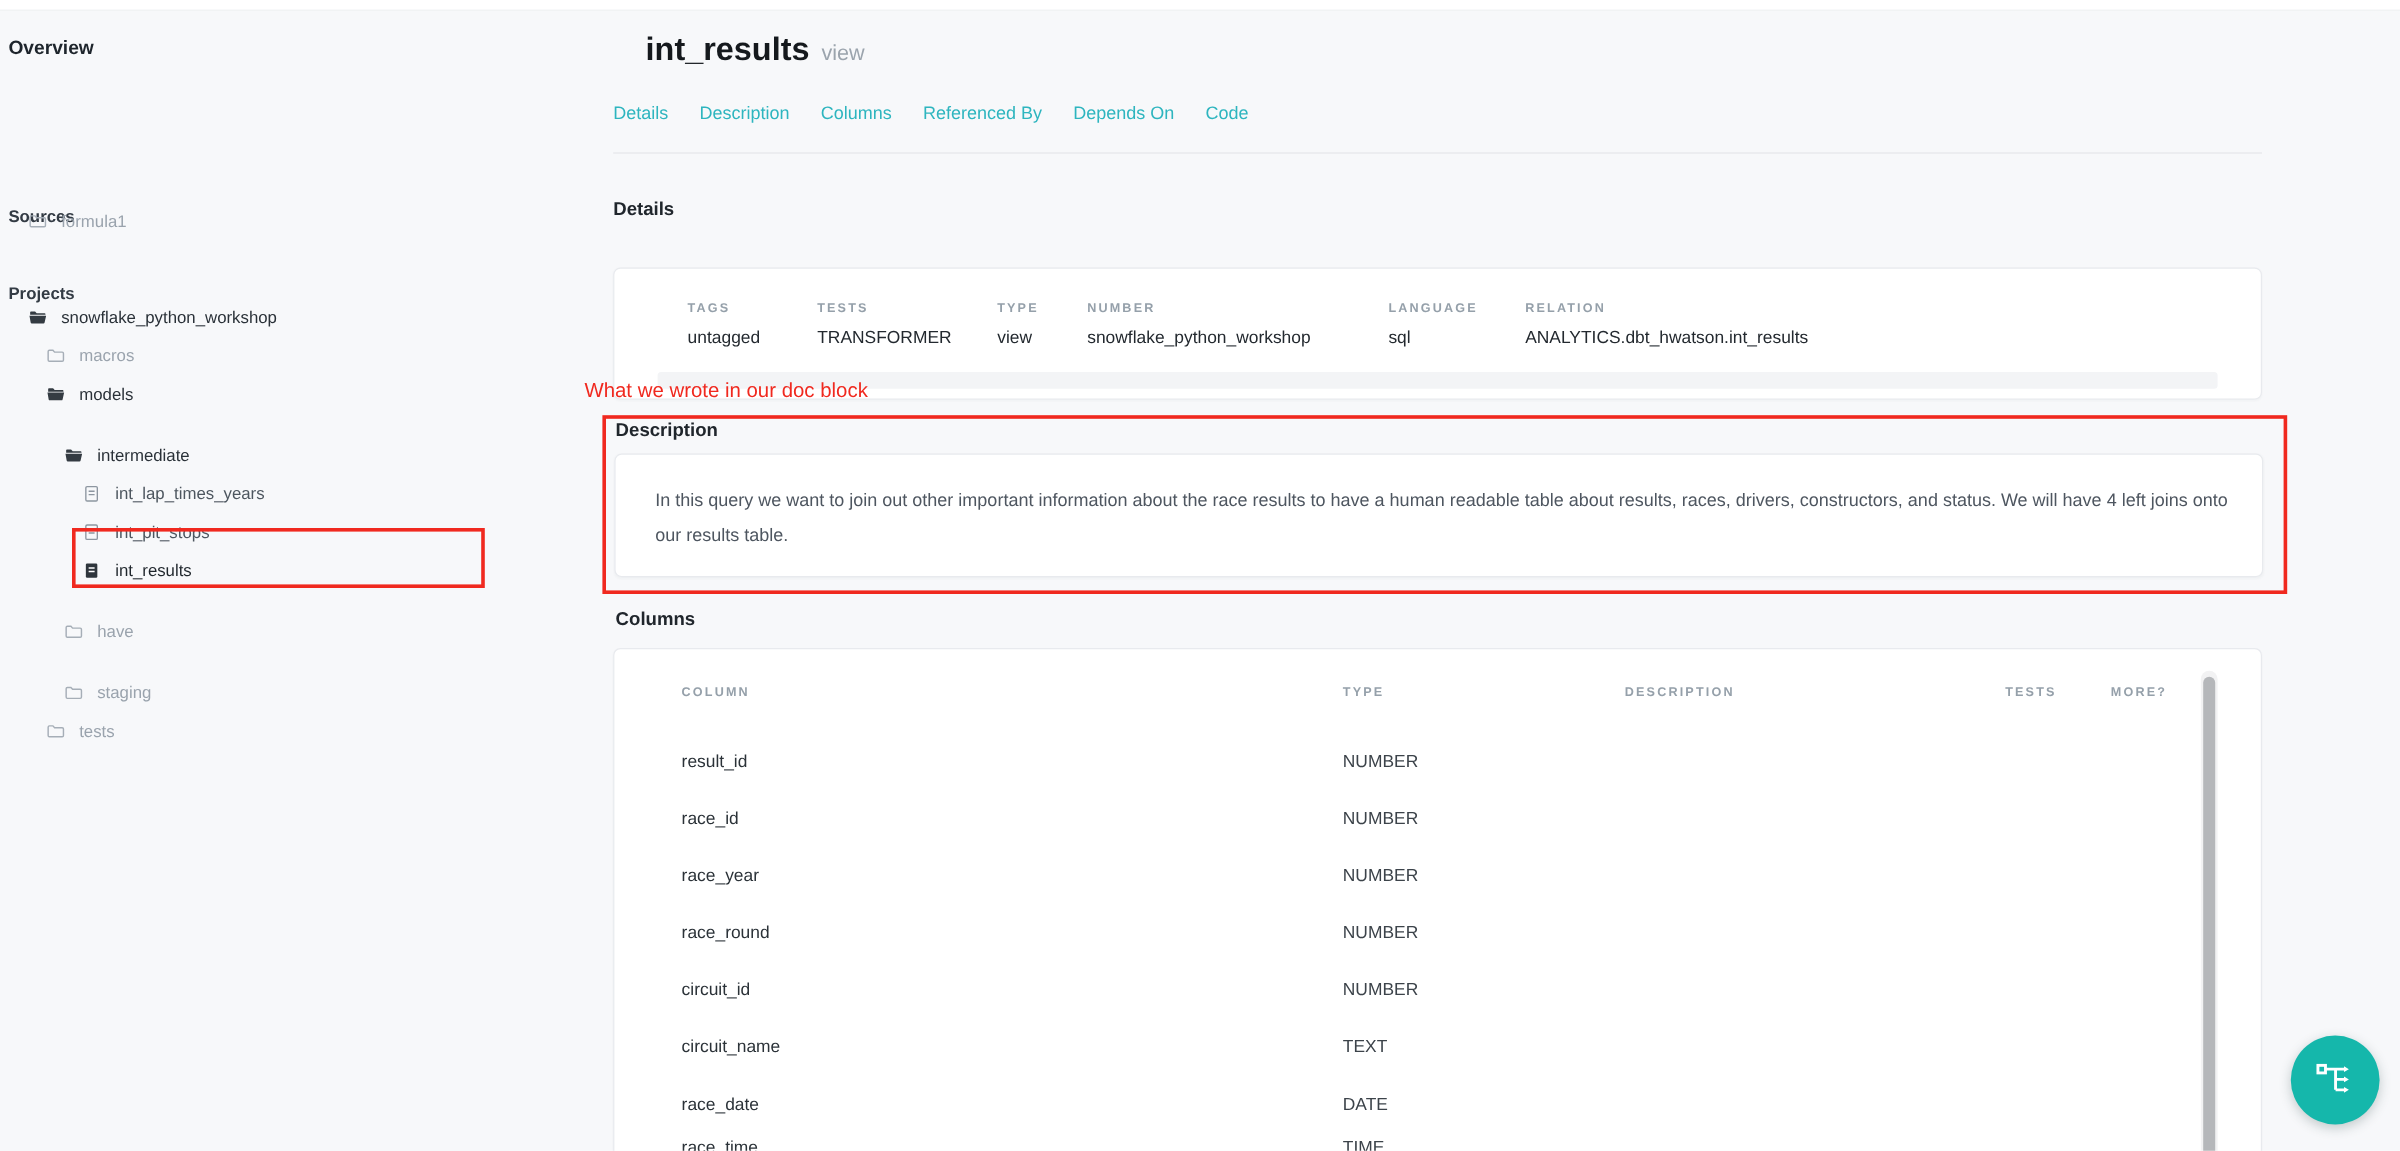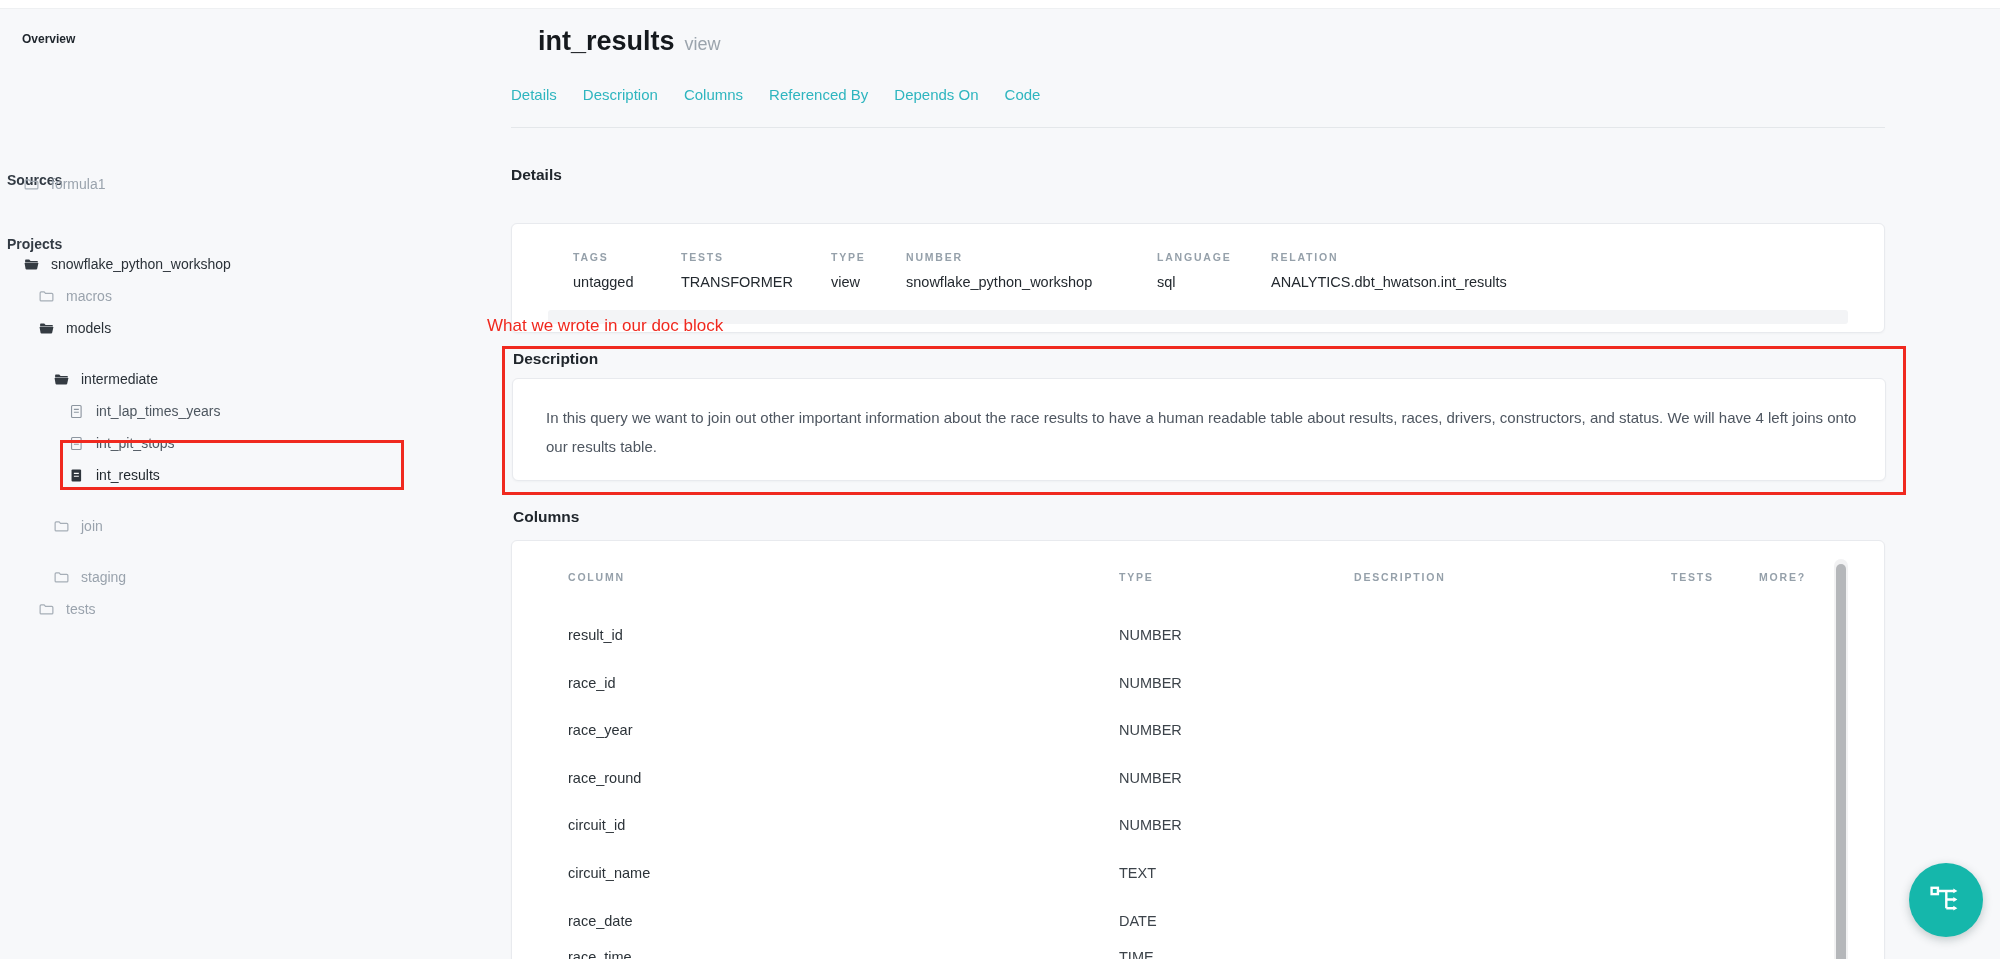--- a/index.html
+++ b/index.html
@@ -3,21 +3,21 @@
 <meta charset="utf-8">
 <style>
   html,body{margin:0;padding:0;}
   body{font-family:"Liberation Sans",sans-serif;background:#fff;}
   #app{position:relative;width:2000px;height:959px;background:#f7f8fa;overflow:hidden;}
   #top-strip{position:absolute;left:0;top:0;width:2000px;height:8px;background:#ffffff;border-bottom:1px solid #eef0f2;}
 
   
   #sidebar{position:absolute;left:0;top:8px;width:440px;height:951px;}
   .sb-heading{position:absolute;font-weight:bold;color:#1e252c;}
-  #overview-label{left:22px;top:24px;font-size:12px;}
+  #overview-label{left:7px;top:24px;font-size:16px;}
   #sources-label{left:7px;top:140px;font-size:14px;color:#333b44;margin-top:24px;}
   #projects-label{left:7px;top:228px;font-size:14px;color:#333b44;}
 
   #view-toggle{position:absolute;left:10px;top:81px;width:382px;height:36px;background:#eceef1;border-radius:8px;display:flex;}
   .toggle-btn{display:flex;align-items:center;justify-content:center;gap:10px;font-size:14px;font-weight:bold;border-radius:8px;cursor:pointer;}
   #toggle-project{width:182px;background:#ffffff;color:#20262c;box-shadow:0 1px 3px rgba(40,50,60,.18);}
   #toggle-database{flex:1;color:#9aa4ae;}
   .toggle-btn svg{width:17px;height:17px;}
 
   #sources-list{position:absolute;left:0;top:160px;width:420px;}
@@ -156,21 +156,21 @@
             </svg>
           </span>
           <span>int_results</span>
         </div>
         <div class="tree-row lvl3 muted">
           <span class="t-icon">
             <svg viewBox="0 0 24 24" fill="none" stroke="#a6aeb7" stroke-width="1.7">
               <path d="M3 7a1.5 1.5 0 0 1 1.5-1.5h4.1l2 2.2h8.9A1.5 1.5 0 0 1 21 9.2v7.6a1.5 1.5 0 0 1-1.5 1.5h-15A1.5 1.5 0 0 1 3 16.8z"></path>
             </svg>
           </span>
-          <span>join</span>
+          <span>have</span>
         </div>
         <div class="tree-row lvl3 muted">
           <span class="t-icon">
             <svg viewBox="0 0 24 24" fill="none" stroke="#a6aeb7" stroke-width="1.7">
               <path d="M3 7a1.5 1.5 0 0 1 1.5-1.5h4.1l2 2.2h8.9A1.5 1.5 0 0 1 21 9.2v7.6a1.5 1.5 0 0 1-1.5 1.5h-15A1.5 1.5 0 0 1 3 16.8z"></path>
             </svg>
           </span>
           <span>staging</span>
         </div>
         <div class="tree-row lvl2 muted">

